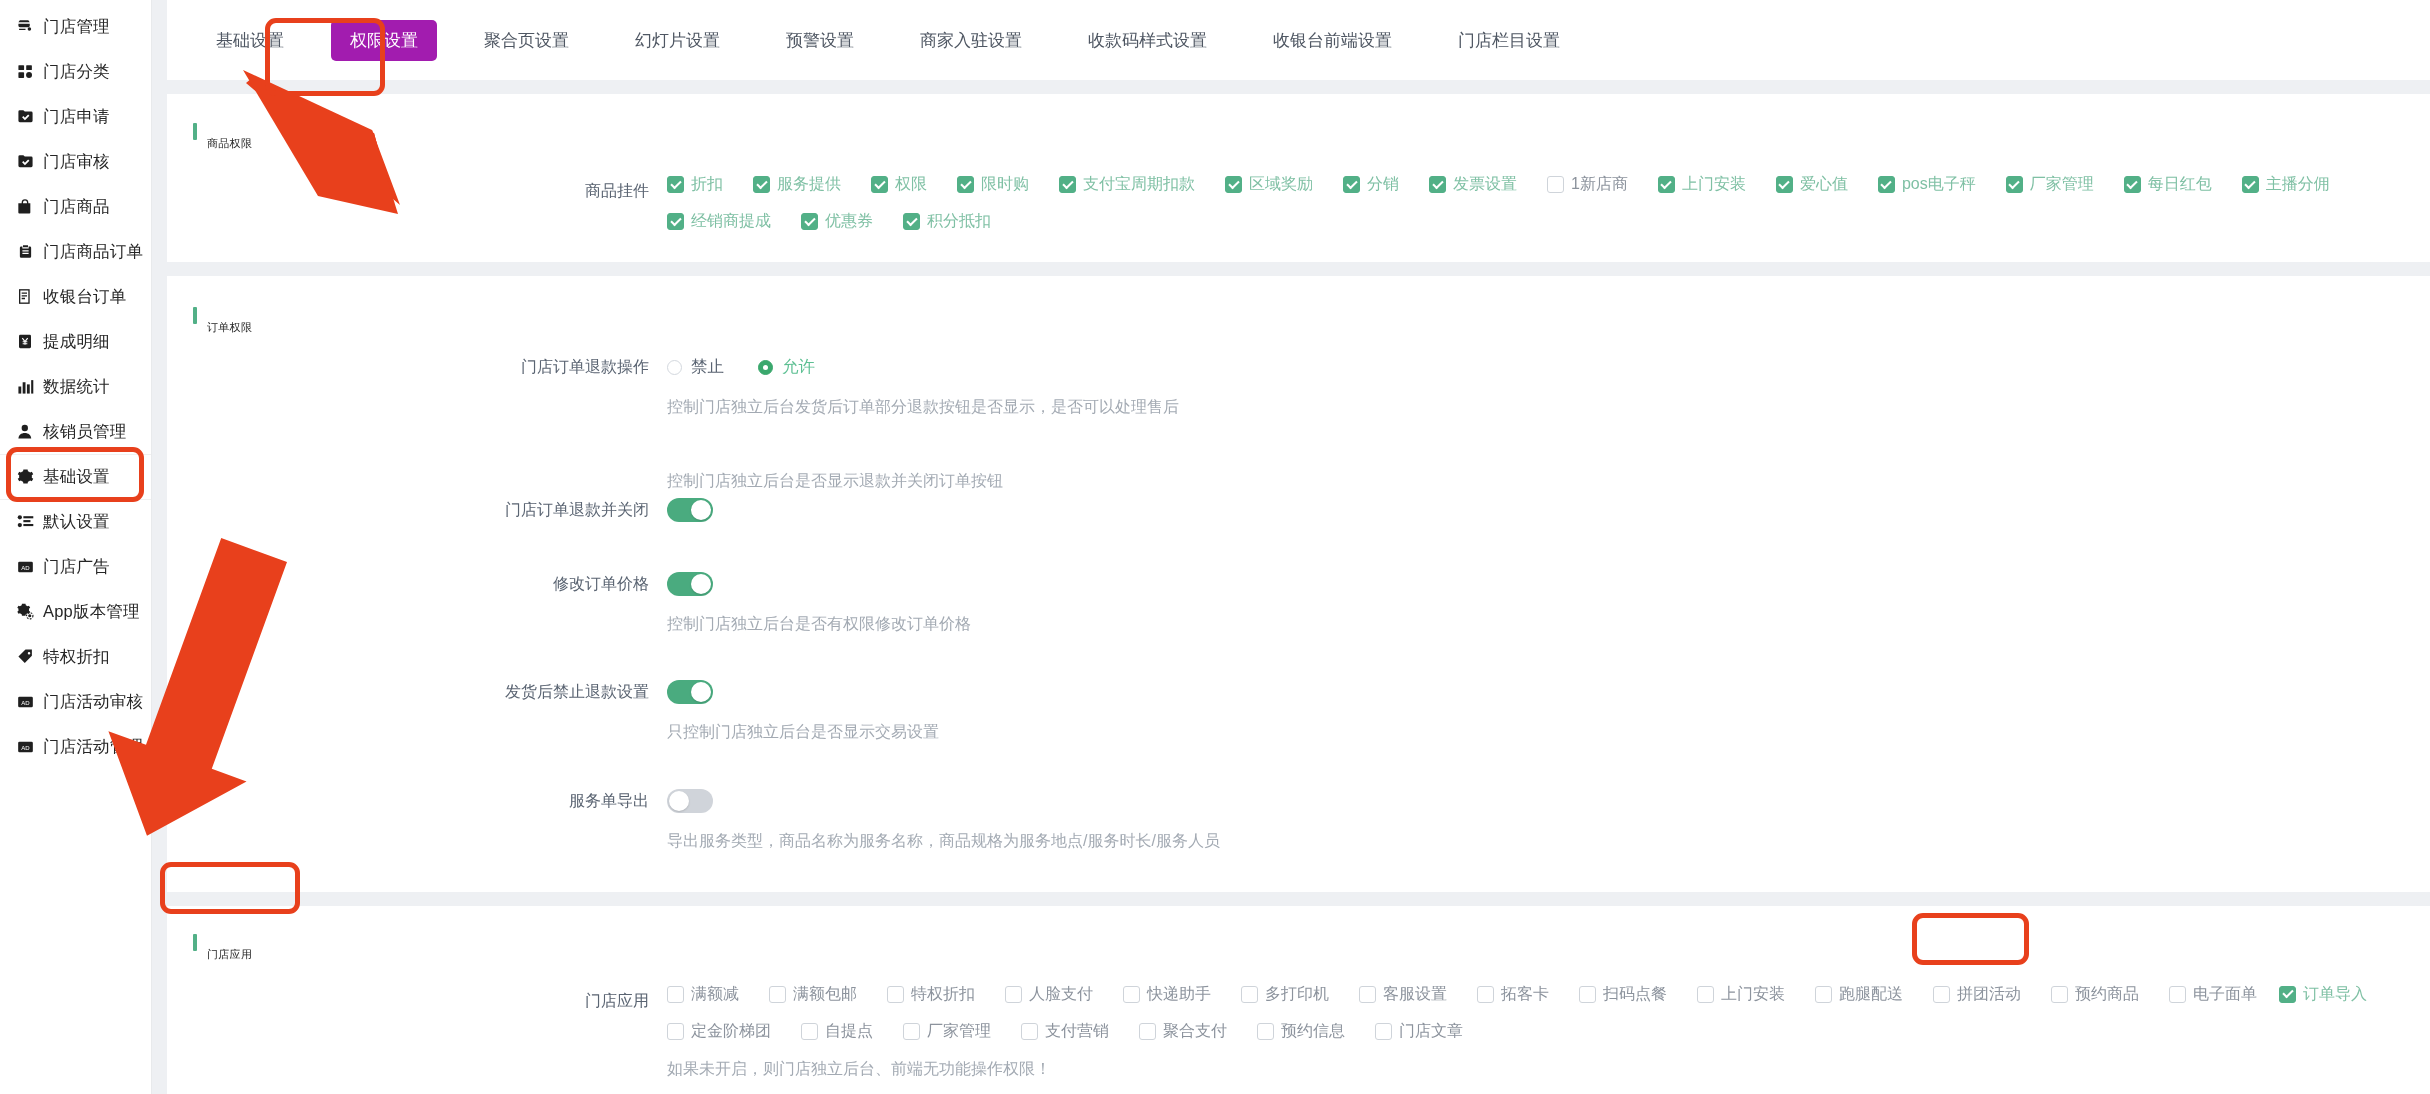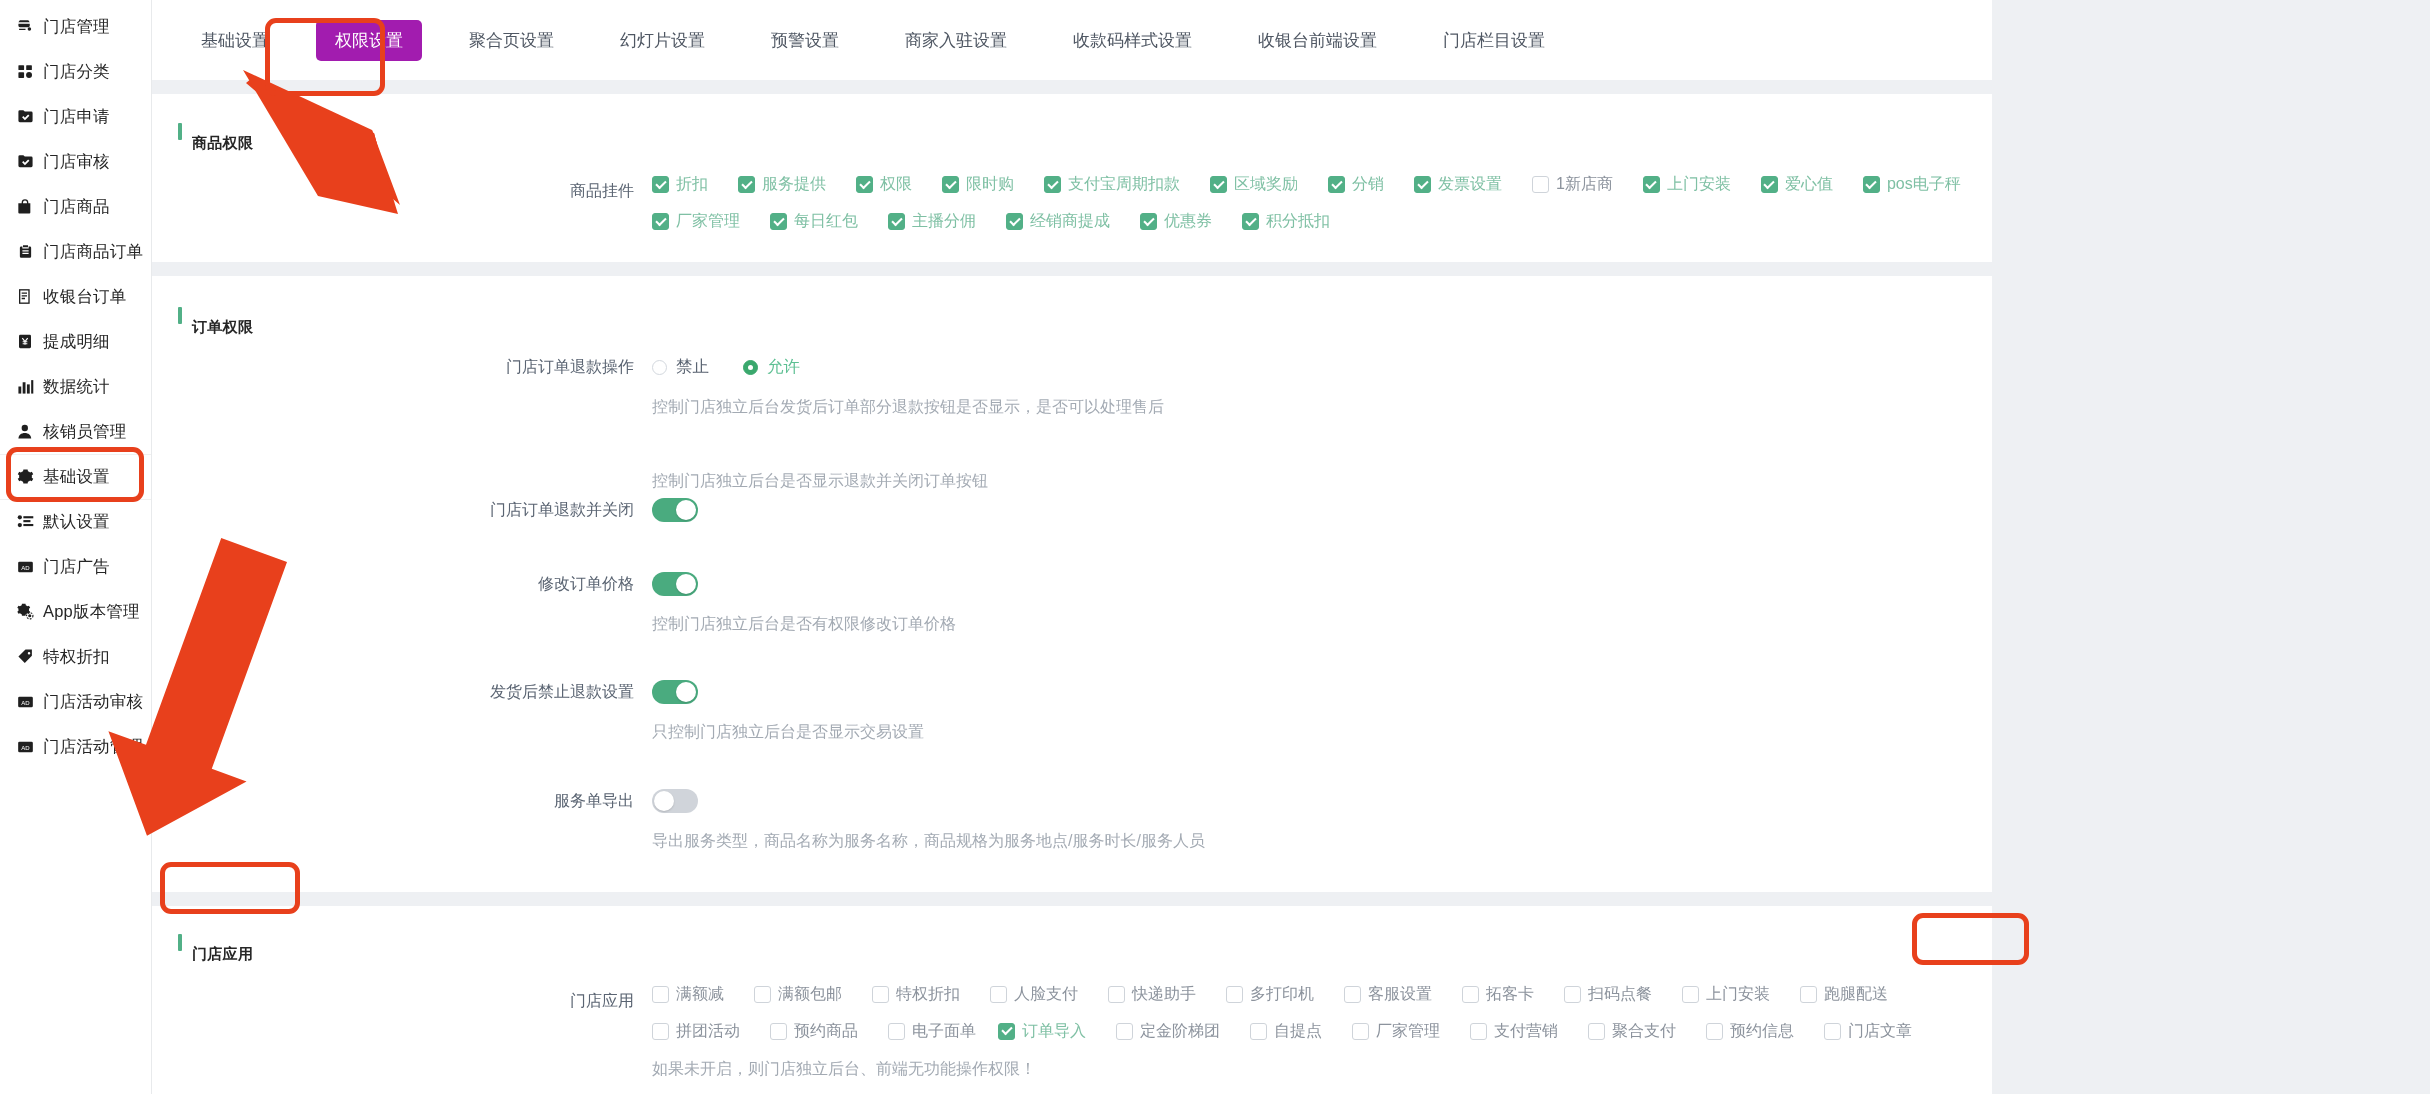--- a/index.html
+++ b/index.html
@@ -2,21 +2,21 @@
 <html><head>
 <meta charset="utf-8">
 <style>
   * { box-sizing: border-box; margin: 0; padding: 0; }
   html, body {
     width: 2430px; height: 1094px;
     background: #eef0f3;
     font-family: "Liberation Sans", "DejaVu Sans", sans-serif;
     overflow: hidden;
   }
-  .app { display: flex; width: 1992px; height: 1094px; position: relative; }
+  .app { display: flex; width: 2430px; height: 1094px; position: relative; gap: 15px; }
 
   
   .sidebar {
     width: 152px; min-width: 152px; height: 1094px;
     background: #ffffff;
     border-right: 1px solid #e8eaec;
     padding-top: 4px;
     position: relative;
     z-index: 2;
   }
@@ -81,21 +81,21 @@
   .sec-head {
     display: flex; align-items: center;
     gap: 10px;
     padding: 22px 0 0 26px;
     height: 52px;
   }
   .sec-bar {
     width: 4px; height: 17px; background: #52b087; border-radius: 1px;
     display: inline-block;
   }
-  .sec-title { font-size: 15px; color: #262626; font-weight: bold; letter-spacing: .3px; margin-top: 24px; }
+  .sec-title { font-size: 11px; color: #262626; font-weight: normal; letter-spacing: .3px; margin-top: 24px; }
 
   
   .frow { display: flex; align-items: flex-start; }
   .flabel {
     width: 500px; min-width: 500px; text-align: right;
     font-size: 16px; color: #5a6472; padding-right: 18px;
     line-height: 34px; white-space: nowrap;
   }
   .fctrl { flex: 1; padding-top: 0px; }
 

